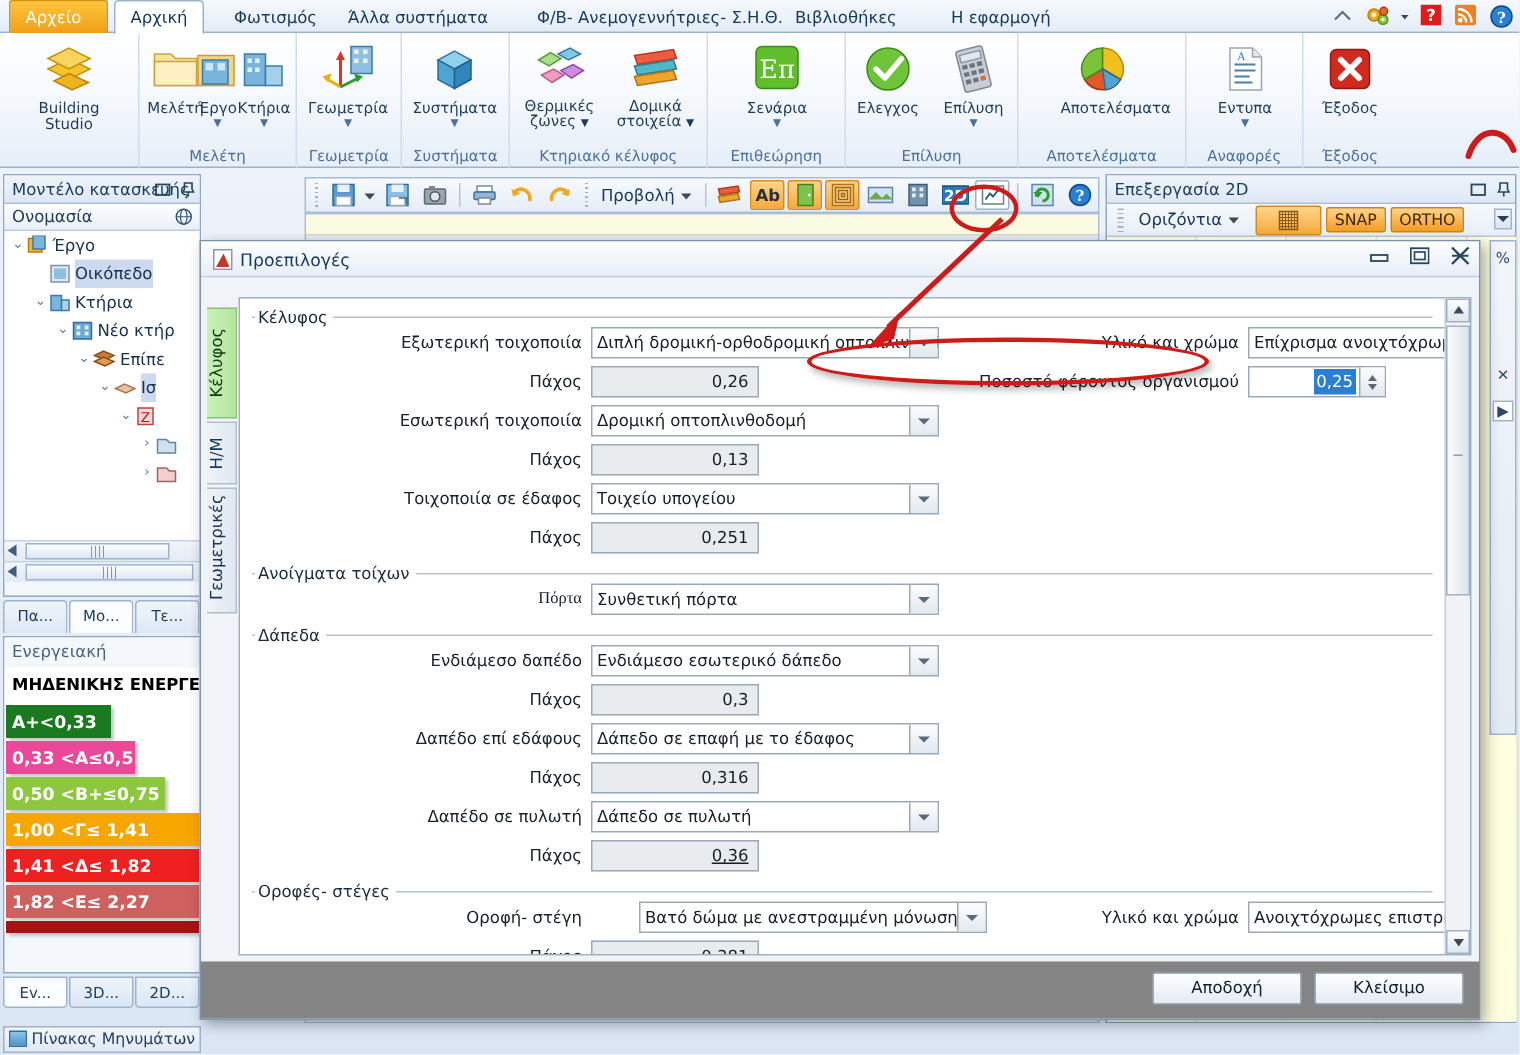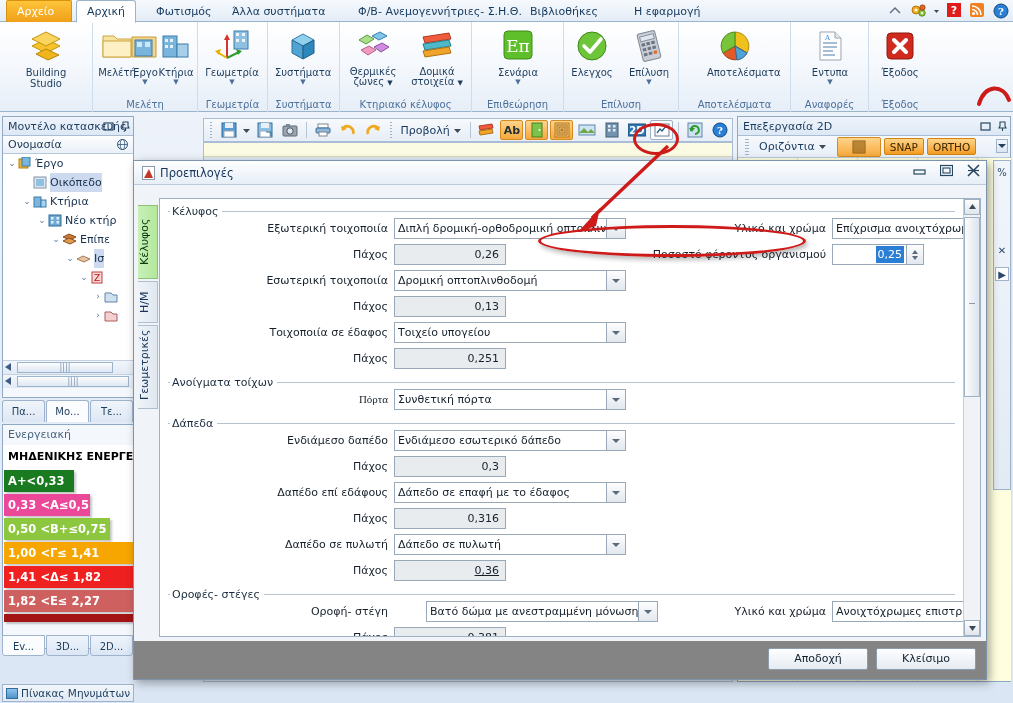--- a/index.html
+++ b/index.html
@@ -114,21 +114,21 @@
   .energy-title { height: 20px; line-height: 20px; padding-left: 5px; font-size: 11px; color: #49647f; background:#f4f8fd; }
   .energy-list { position: relative; background: #fff; padding: 0; }
   .erow { position: relative; height: 24px; }
   .ebar {
     position: absolute; left: 1px; top: 1px; height: 22px; line-height: 22px;
     color: #fff; font-weight: bold; font-size: 11.5px; padding-left: 4px; white-space: nowrap;
     box-shadow: 2px 2px 2px rgba(0,0,0,.22);
   }
   .erow.zero .ebar { color: #000; background: none; box-shadow: none; font-size: 11px; }
 
-  .bottabs { position: absolute; left: 2px; top: 635px; width: 132px; height: 22px; display: flex; }
+  .bottabs { position: absolute; left: 2px; top: 651px; width: 132px; height: 22px; display: flex; }
   .bottab {
     flex: 1; height: 21px; line-height: 21px; text-align: center; font-size: 10px;
     background: linear-gradient(#eef4fb,#dbe6f4); border: 1px solid #9fb4cc;
     border-radius: 0 0 3px 3px; color: #1d3c5c; margin-right: 1px;
   }
   .bottab.active { background: #fafcfe; }
 
   #msgbar {
     position: absolute; left: 2px; top: 684px; width: 132px; height: 18px;
     background: linear-gradient(#f2f6fb,#e0e9f4); border: 1px solid #9fb4cc;

